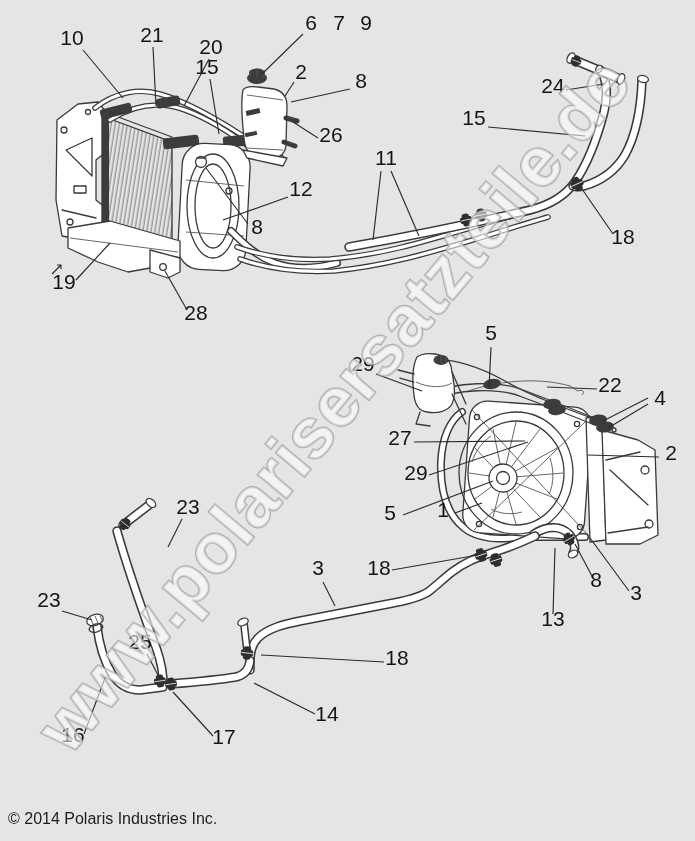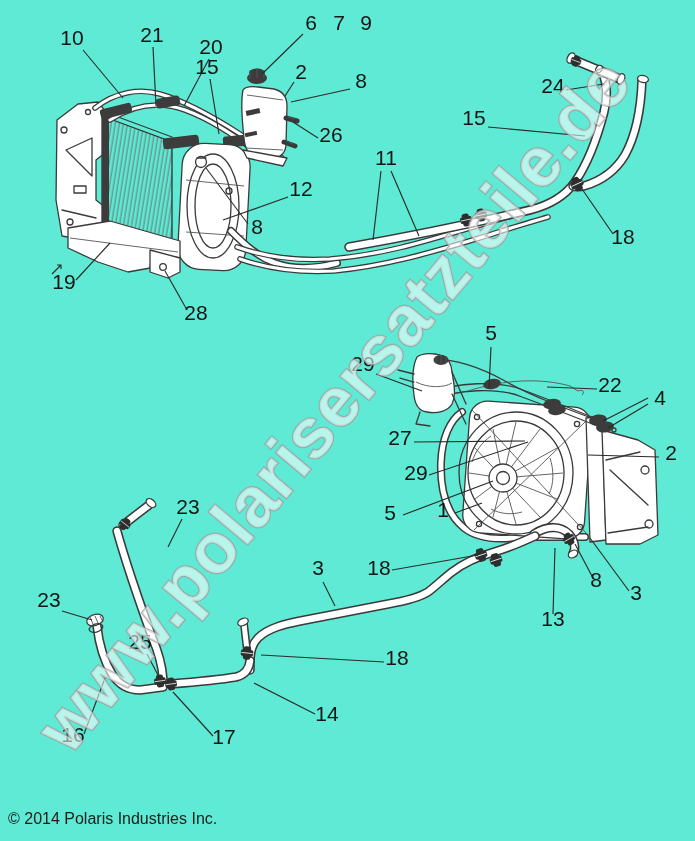--- a/index.html
+++ b/index.html
@@ -1,16 +1,16 @@
 <!DOCTYPE html>
 <html><head>
 <meta charset="utf-8">
 <style>
   html,body{margin:0;padding:0;background:#ffffff;}
-  .stage{position:relative;width:695px;height:841px;background:#5eead4;overflow:hidden;
+  .stage{position:relative;width:695px;height:841px;background:#e5e5e5;overflow:hidden;
          font-family:"Liberation Sans","DejaVu Sans",sans-serif;}
   svg{position:absolute;left:0;top:0;}
   
   .o {fill:none;stroke:#3a3a3a;stroke-width:9.5;stroke-linecap:round;stroke-linejoin:round}
   .i {fill:none;stroke:#ffffff;stroke-width:6.4;stroke-linecap:round;stroke-linejoin:round}
   .o3{fill:none;stroke:#3a3a3a;stroke-width:8;stroke-linecap:round;stroke-linejoin:round}
   .i3{fill:none;stroke:#ffffff;stroke-width:5;stroke-linecap:round;stroke-linejoin:round}
   .o2{fill:none;stroke:#3a3a3a;stroke-width:5.6;stroke-linecap:round;stroke-linejoin:round}
   .i2{fill:none;stroke:#ffffff;stroke-width:3.2;stroke-linecap:round;stroke-linejoin:round}
   .ln {fill:none;stroke:#3a3a3a;stroke-width:1.3;stroke-linejoin:round;stroke-linecap:round}

